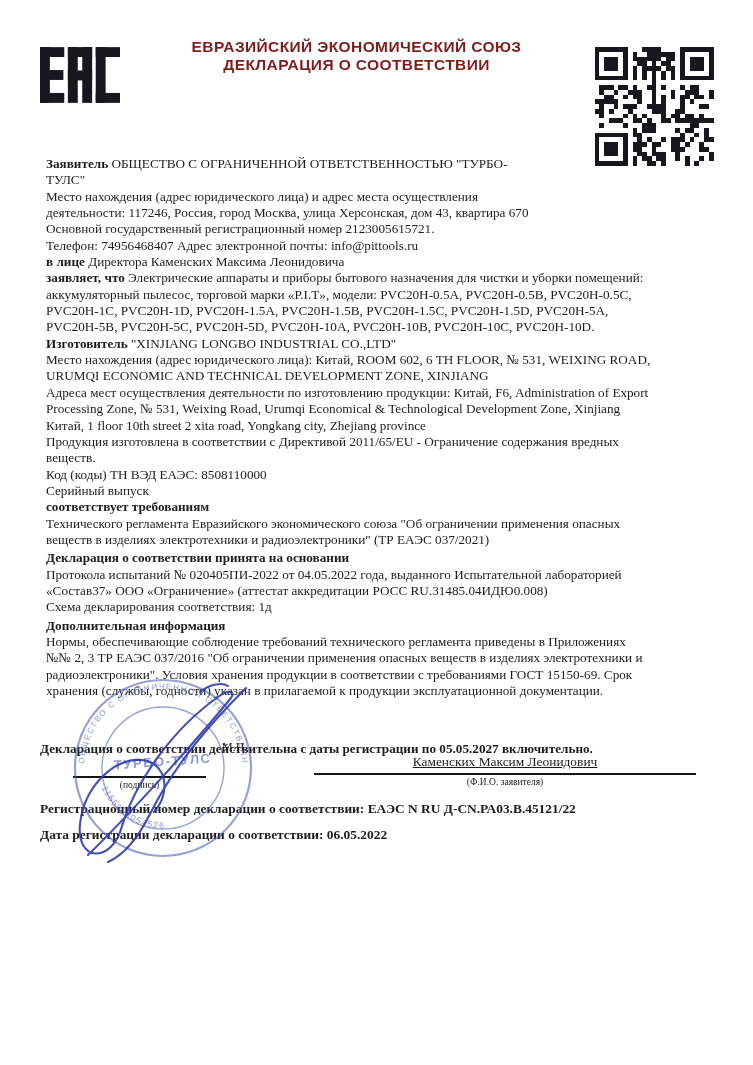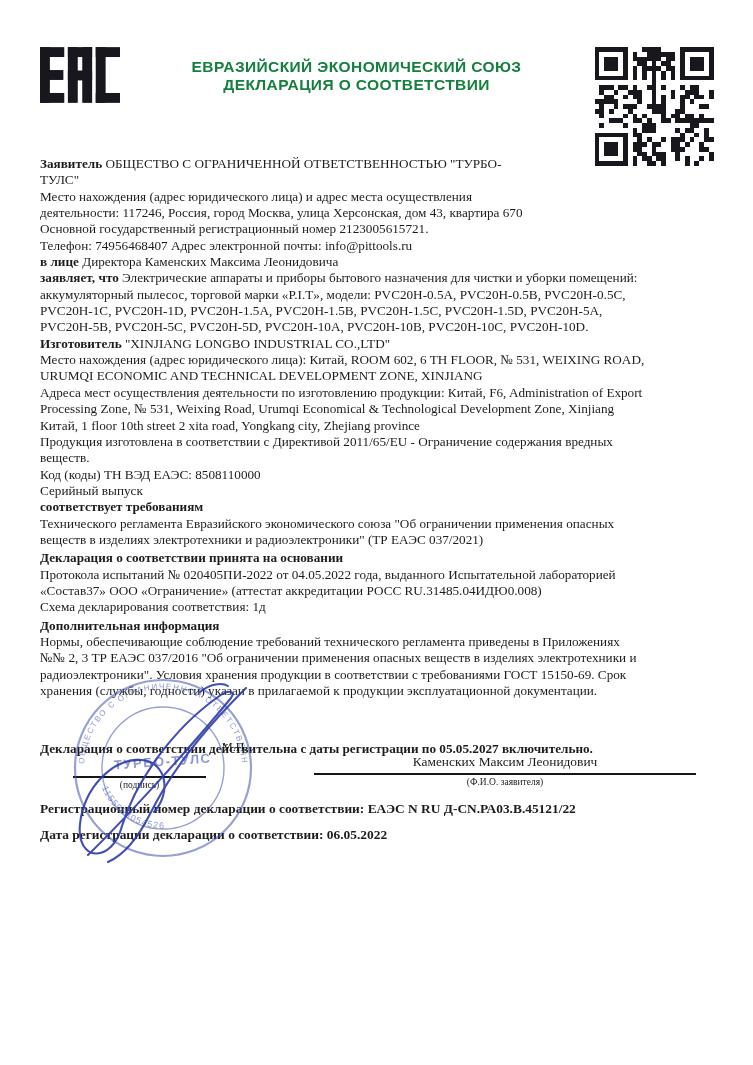--- a/index.html
+++ b/index.html
@@ -4,32 +4,32 @@
 <style>
   * { margin:0; padding:0; box-sizing:border-box; }
   html,body { background:#ffffff; }
   .page {
     position:relative; width:753px; height:1065px; background:#fff;
     font-family:"Liberation Serif", serif; color:#1c1c1c; overflow:hidden; margin:0 auto;
   }
   .header { position:absolute; left:40px; top:38px; width:675px; display:flex; align-items:flex-start; }
   .eac-logo { width:80px; height:60px; margin-top:7px; flex:0 0 auto; }
   .titles {
-    flex:1 1 auto; text-align:center; margin-top:20px;
+    flex:1 1 auto; text-align:center; margin-top:0;
     font-family:"Liberation Sans", sans-serif; font-weight:bold; font-size:15.5px;
-    line-height:18px; letter-spacing:.4px; color:#15803d;
+    line-height:18px; letter-spacing:.4px; color:#7f1d1d;
   }
   .qr { width:122px; height:119px; margin-top:9px; flex:0 0 auto; background:#fff; }
   .doc-body { position:absolute; left:40px; top:156px; font-size:13.2px; line-height:16.35px; white-space:nowrap; }
-  .ln { height:16.35px; }
+  .ln { height:16.35px;margin-left:6px; }
   .ln.mt { margin-top:2px; }
   .ln b, .bold { font-weight:bold; }
   .abs { position:absolute; }
   .validity { left:40px; top:741px; font-weight:bold; font-size:13.2px; white-space:nowrap; }
-  .sig-name { left:314px; top:754px; width:382px; text-align:center; font-size:13.4px; }
+  .sig-name { left:314px; top:754px; width:382px; text-align:center; font-size:13.4px;text-decoration:underline; }
   .mp { left:222px; top:740px; font-size:12px; }
   .rule { height:0; border-top:2px solid #161616; }
   .rule-left  { left:73px;  top:776px; width:133px; }
   .rule-right { left:314px; top:773px; width:382px; }
   .cap { font-size:9.5px; text-align:center; color:#242424; }
   .cap-sign { left:73px;  top:780px; width:133px; }
   .cap-name { left:314px; top:777px; width:382px; }
   .reg1 { left:40px; top:801px; font-size:13.4px; white-space:nowrap; }
   .reg2 { left:40px; top:827px; font-size:13.4px; white-space:nowrap; }
   .stamp-svg { left:50px; top:662px; width:234px; height:214px; pointer-events:none; }

